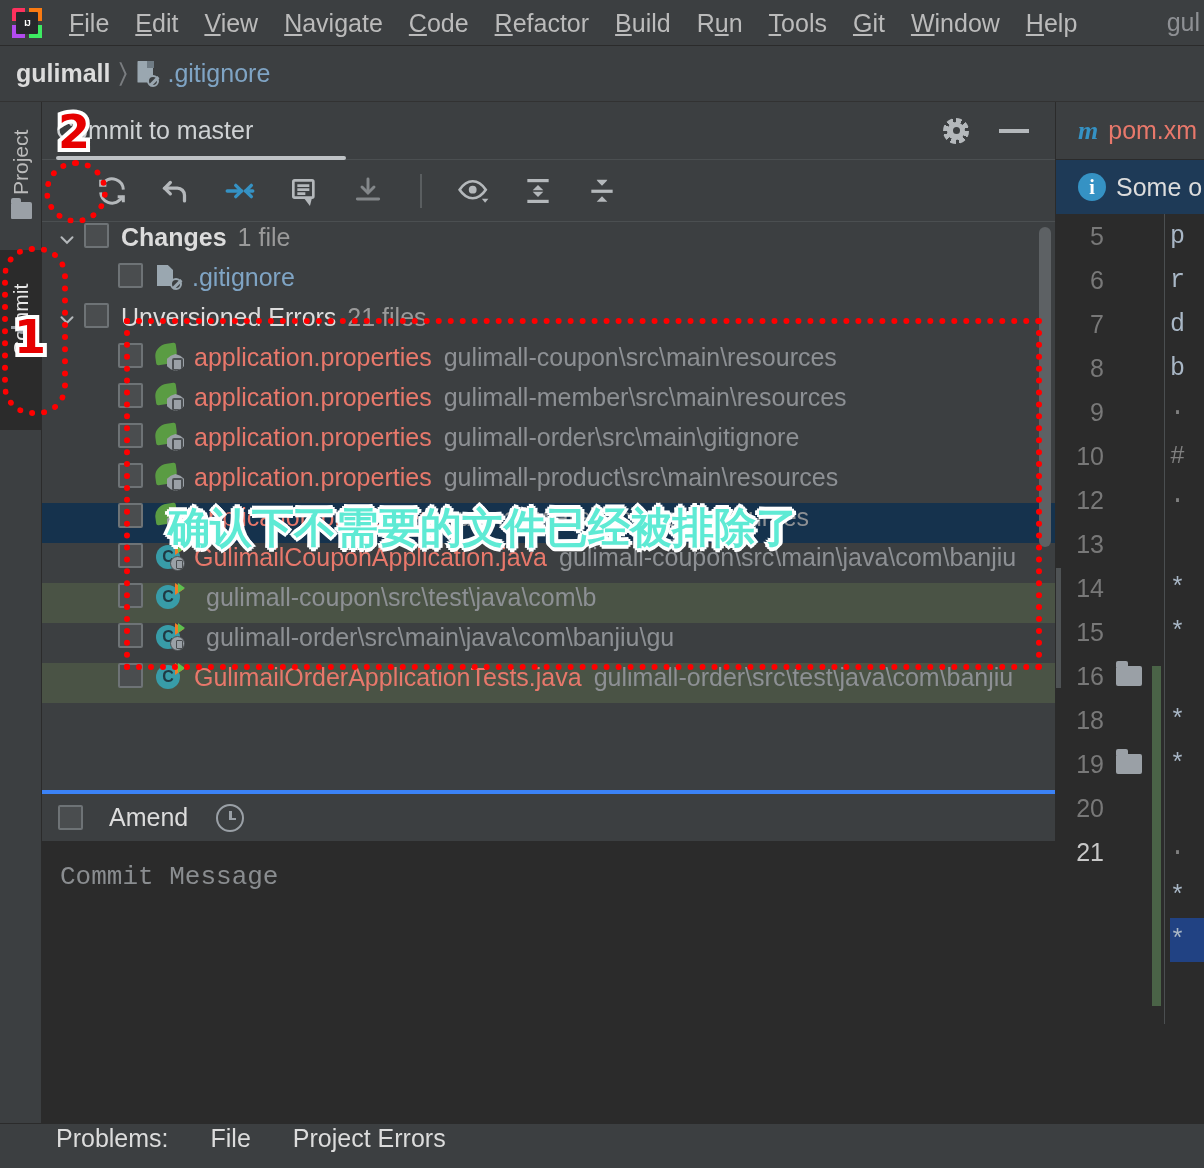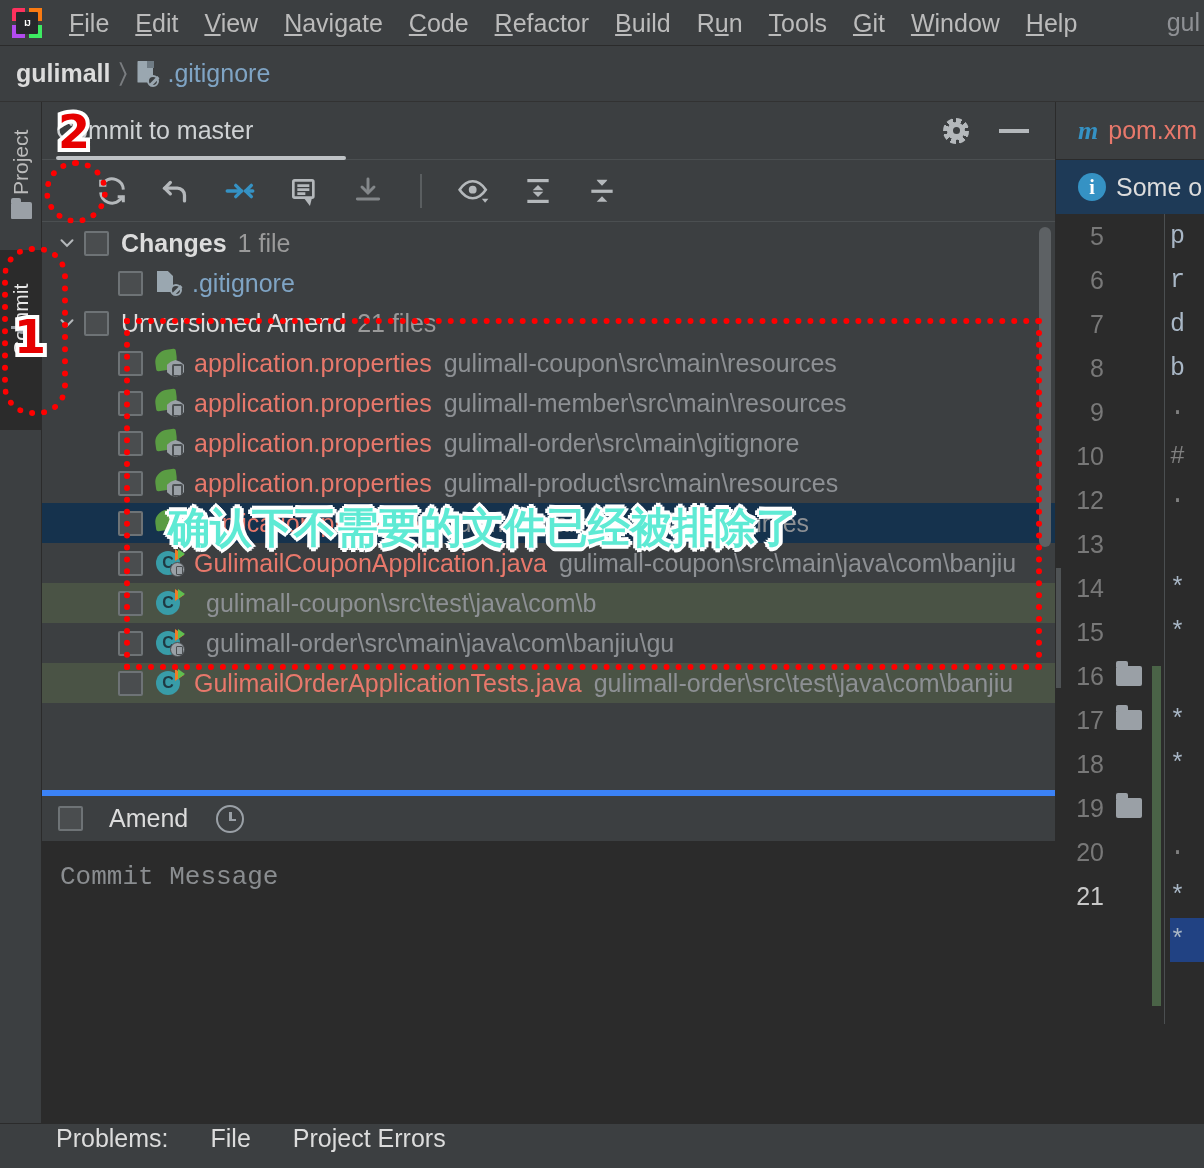--- a/index.html
+++ b/index.html
@@ -115,21 +115,21 @@
     padding-left: 50px; gap: 24px; border-bottom: 1px solid #4b4f51;
   }
   .tb-btn { width: 40px; height: 40px; position: relative; display:flex; align-items:center; justify-content:center;}
   .tb-sep { width: 2px; height: 34px; background: #5a5e60; margin: 0 8px;}
 
   
   .tree {
     position: absolute; left: 0; top: 121px; right: 0; height: 567px;
     overflow: hidden; background: #3c3f41;
   }
-  .trow { position: relative; height: 40px; display: flex; align-items: center; padding-left: 8px; white-space: nowrap;}
+  .trow { position: relative; height: 40px; display: flex; align-items: flex-start; padding-left: 8px; white-space: nowrap;}
   .trow.group { padding-left: 8px; }
   .chev { width: 34px; height: 34px; display:flex; align-items:center; justify-content:center; flex:none;}
   .chev svg { width: 22px; height: 22px; }
   .cb {
     width: 25px; height: 25px; border: 2px solid #6e7376; background: #4a4d4f; border-radius: 2px;
     flex: none; margin-right: 12px;
   }
   .tlabel-bold { color: #dcdcdc; font-size: 25px; font-weight: bold; }
   .tlabel-plain { color: #dcdcdc; font-size: 25px; }
   .tcount { color: #9a9a9a; font-size: 25px; margin-left: 11px; }
@@ -172,21 +172,21 @@
   .gi-small .ban:after { content:""; position:absolute; left:-1px; top:3px; width:12px; height:2.5px;
     background:#9aa7b0; transform:rotate(-45deg);}
 
   
   .tree-scroll { position:absolute; right:4px; top:4px; width:12px; height:320px; background:#5d6164; border-radius:6px;}
 
   
   .amendbar {
     position: absolute; left: 0; top: 688px; right: 0; height: 52px;
     background: #3c3f41; display: flex; align-items: center; padding-left: 16px;
-    border-top: 6px solid #3b82f6; border-bottom: 1px solid #2b2b2b;
+    border-top: 4px solid #3b82f6; border-bottom: 1px solid #2b2b2b;
   }
   .amend-label { color: #dcdcdc; font-size: 25px; margin-left: 14px; }
   .clock { width: 28px; height: 28px; border: 2.5px solid #9aa0a6; border-radius: 50%; position: relative; margin-left: 28px;}
   .clock:before { content:""; position:absolute; left:11px; top:5px; width:2.5px; height:9px; background:#9aa0a6;}
   .clock:after { content:""; position:absolute; left:11px; top:12px; width:7px; height:2.5px; background:#9aa0a6;}
 
   
   .msgarea {
     position: absolute; left: 0; top: 740px; right: 0; height: 318px;
     background: #2b2b2b;
@@ -416,21 +416,21 @@
         <span class="tname-blue">.gitignore</span>
       </div>
 
       <div class="trow group">
         <span class="chev">
           <svg viewBox="0 0 24 24" fill="none" stroke="#b4b8bb" stroke-width="2.2" stroke-linecap="round">
               <path d="M6 9l6 6 6-6"></path>
             </svg>
         </span>
         <span class="cb"></span>
-        <span class="tlabel-plain">Unversioned Amend</span>
+        <span class="tlabel-plain">Unversioned Errors</span>
         <span class="tcount">21 files</span>
       </div>
 
       <div class="trow">
         <span class="chev indent1"></span>
         <span class="cb"></span>
         <span class="spring-ico">
             <span class="leaf"></span>
             <span class="gearb"></span>
           </span>
@@ -585,24 +585,20 @@
           <span class="ln">13</span>
         </div>
       <div class="gutter-row">
           <span class="ln">14</span>
         </div>
       <div class="gutter-row">
           <span class="ln">15</span>
         </div>
       <div class="gutter-row">
           <span class="ln">16</span>
-          <span class="folder-ico"></span>
-        </div>
-      <div class="gutter-row">
-          <span class="ln">17</span>
           <span class="folder-ico"></span>
         </div>
       <div class="gutter-row">
           <span class="ln">18</span>
         </div>
       <div class="gutter-row">
           <span class="ln">19</span>
           <span class="folder-ico"></span>
         </div>
       <div class="gutter-row">

